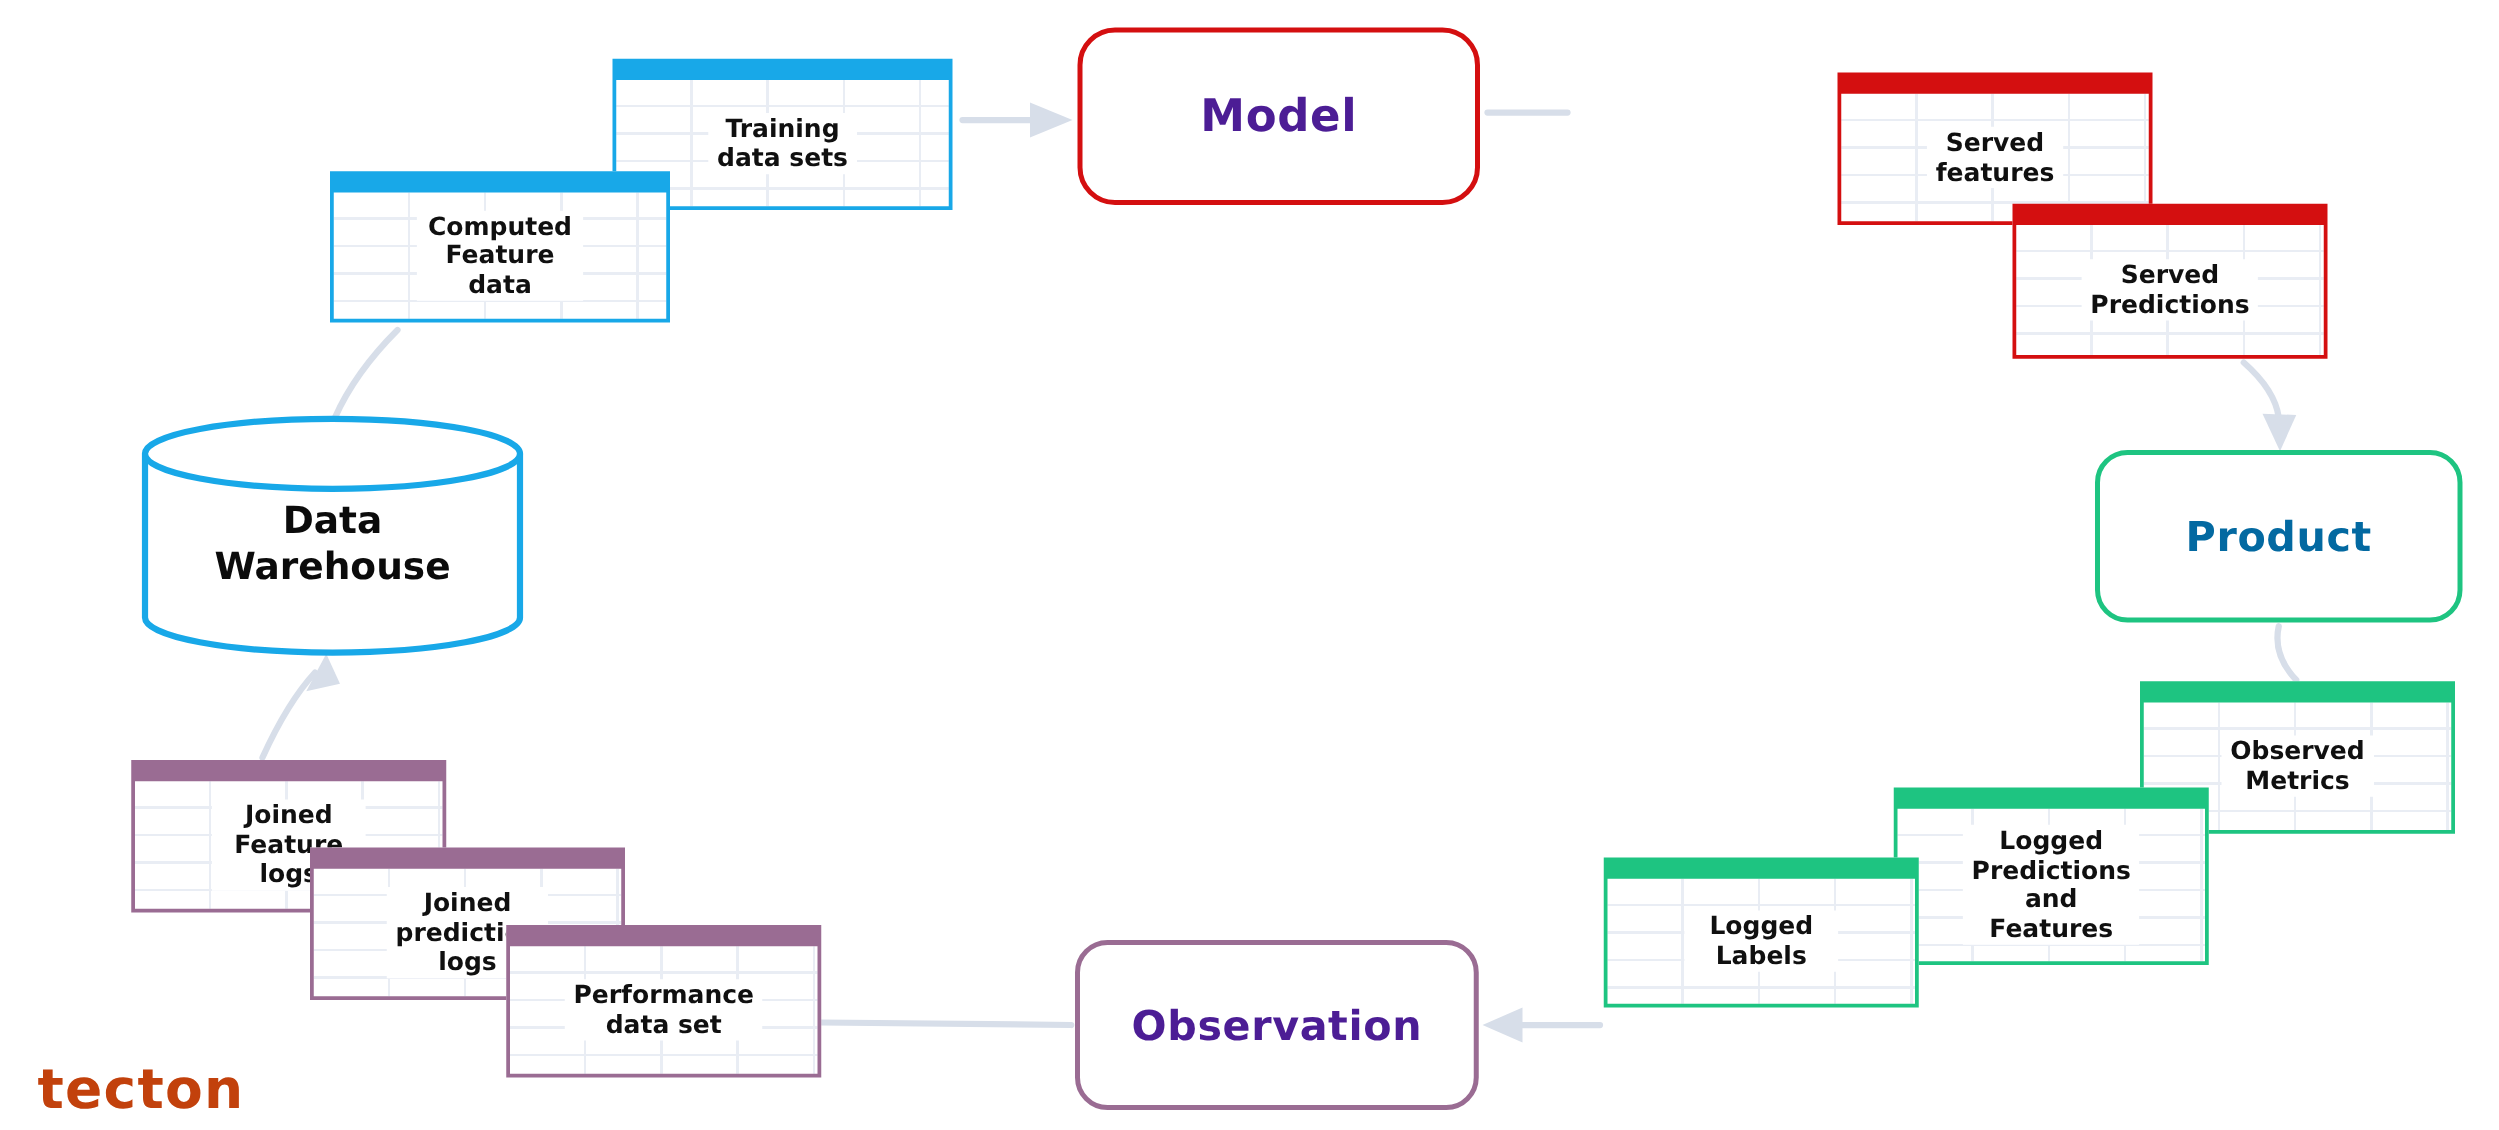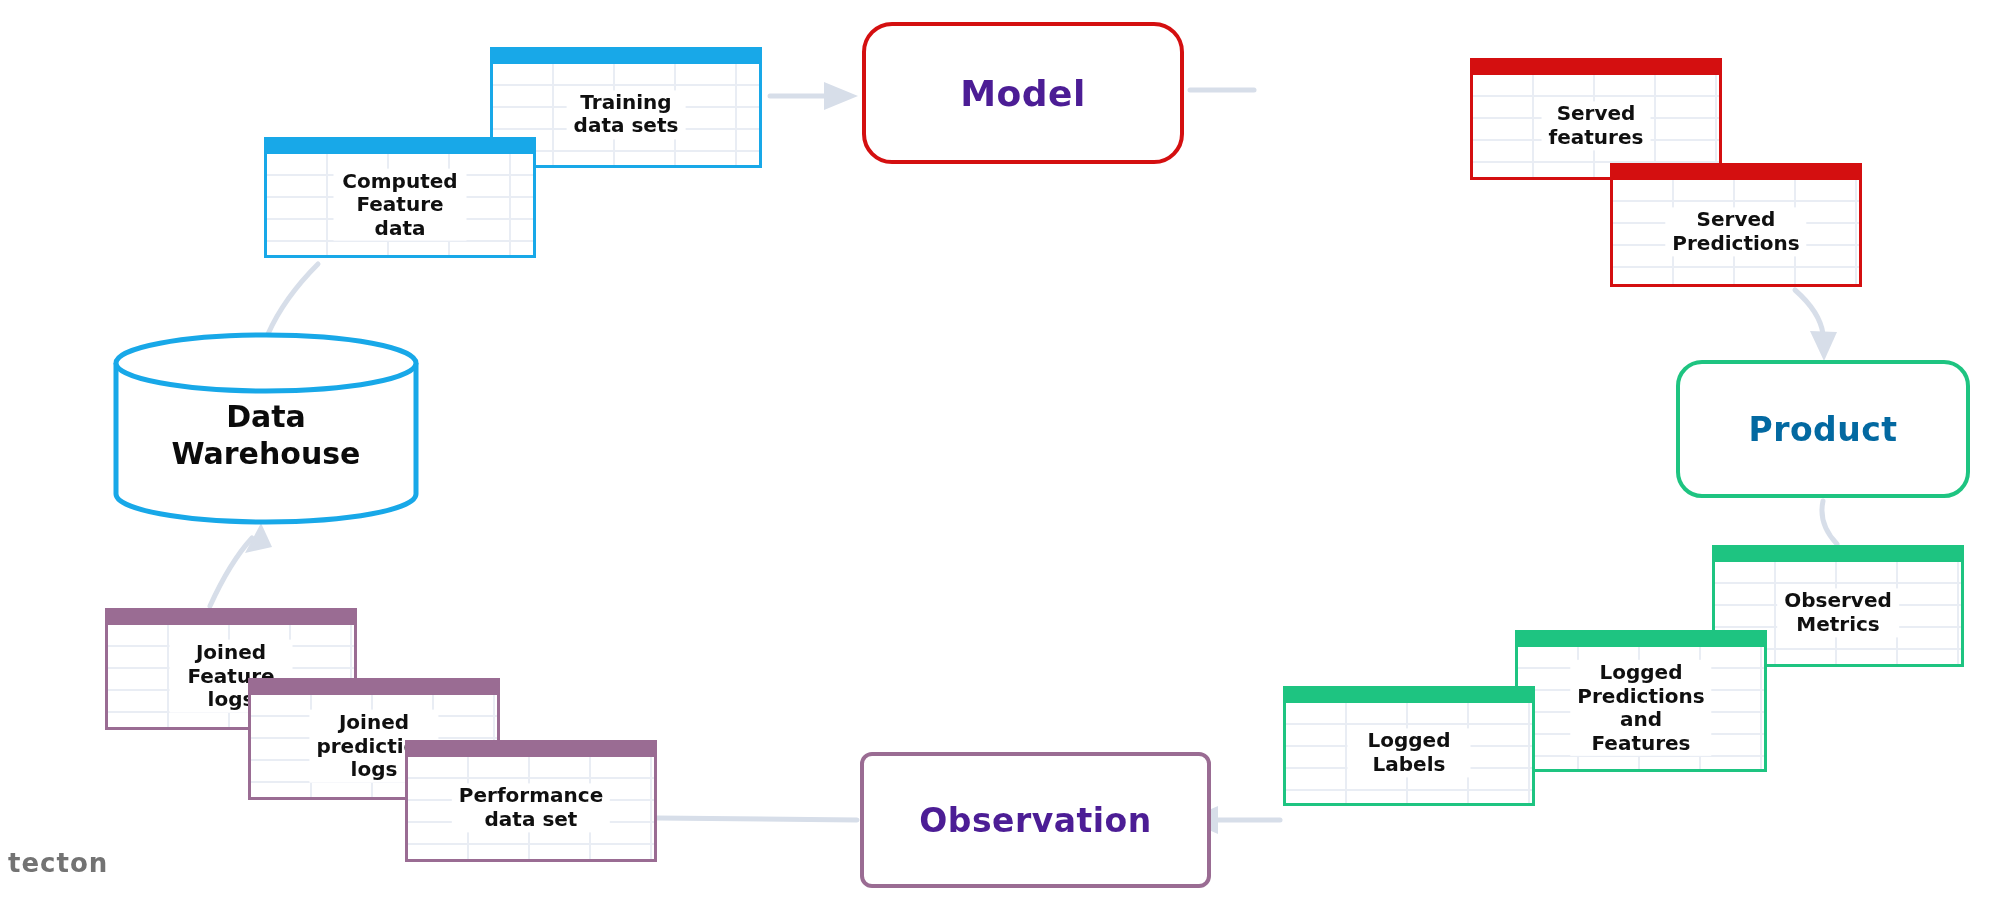--- a/index.html
+++ b/index.html
@@ -33,22 +33,22 @@
   .node-label{font-weight:700;color:#4c1d95;letter-spacing:0.5px;}
   
   .cyl{position:absolute;}
   .cyl-label{
     position:absolute;left:0;top:0;width:100%;height:100%;
     display:flex;align-items:center;justify-content:center;padding-top:12px;box-sizing:border-box;
     font-weight:700;font-size:30px;line-height:1.25;color:#0b0b0b;
     text-align:center;white-space:pre-line;
   }
   .logo{
-    position:absolute;left:8px;top:850px;font-size:26px;font-weight:600;
-    color:#737373;letter-spacing:1px;line-height:1;
+    position:absolute;left:30px;top:850px;font-size:44px;font-weight:600;
+    color:#c2410c;letter-spacing:1px;line-height:1;
   }
 </style>
 </head>
 <body>
 
 <div class="canvas">
 
   <svg class="arrow-layer" viewBox="0 0 1999 904">
     <g stroke="#D7DEE9" stroke-width="5" fill="none" stroke-linecap="round">
       <path d="M770,96 L826,96"></path>
@@ -100,21 +100,21 @@
   </div>
   <div class="tbl c-green" style="left:1515px;top:630px;width:252px;height:142px">
     <div class="tbl-label">Logged
 Predictions
 and Features</div>
   </div>
   <div class="tbl c-green" style="left:1283px;top:686px;width:252px;height:120px">
     <div class="tbl-label">Logged Labels</div>
   </div>
 
-  <div class="node" style="left:860px;top:752px;width:351px;height:136px;border-color:#9A6C93;border-radius:12px">
+  <div class="node" style="left:860px;top:752px;width:323px;height:136px;border-color:#9A6C93;border-radius:26px">
     <div class="node-label" style="font-size:33px">Observation</div>
   </div>
 
   <div class="tbl c-purple" style="left:105px;top:608px;width:252px;height:122px">
     <div class="tbl-label">Joined
 Feature logs</div>
   </div>
   <div class="tbl c-purple" style="left:248px;top:678px;width:252px;height:122px">
     <div class="tbl-label">Joined
 prediction logs</div>

